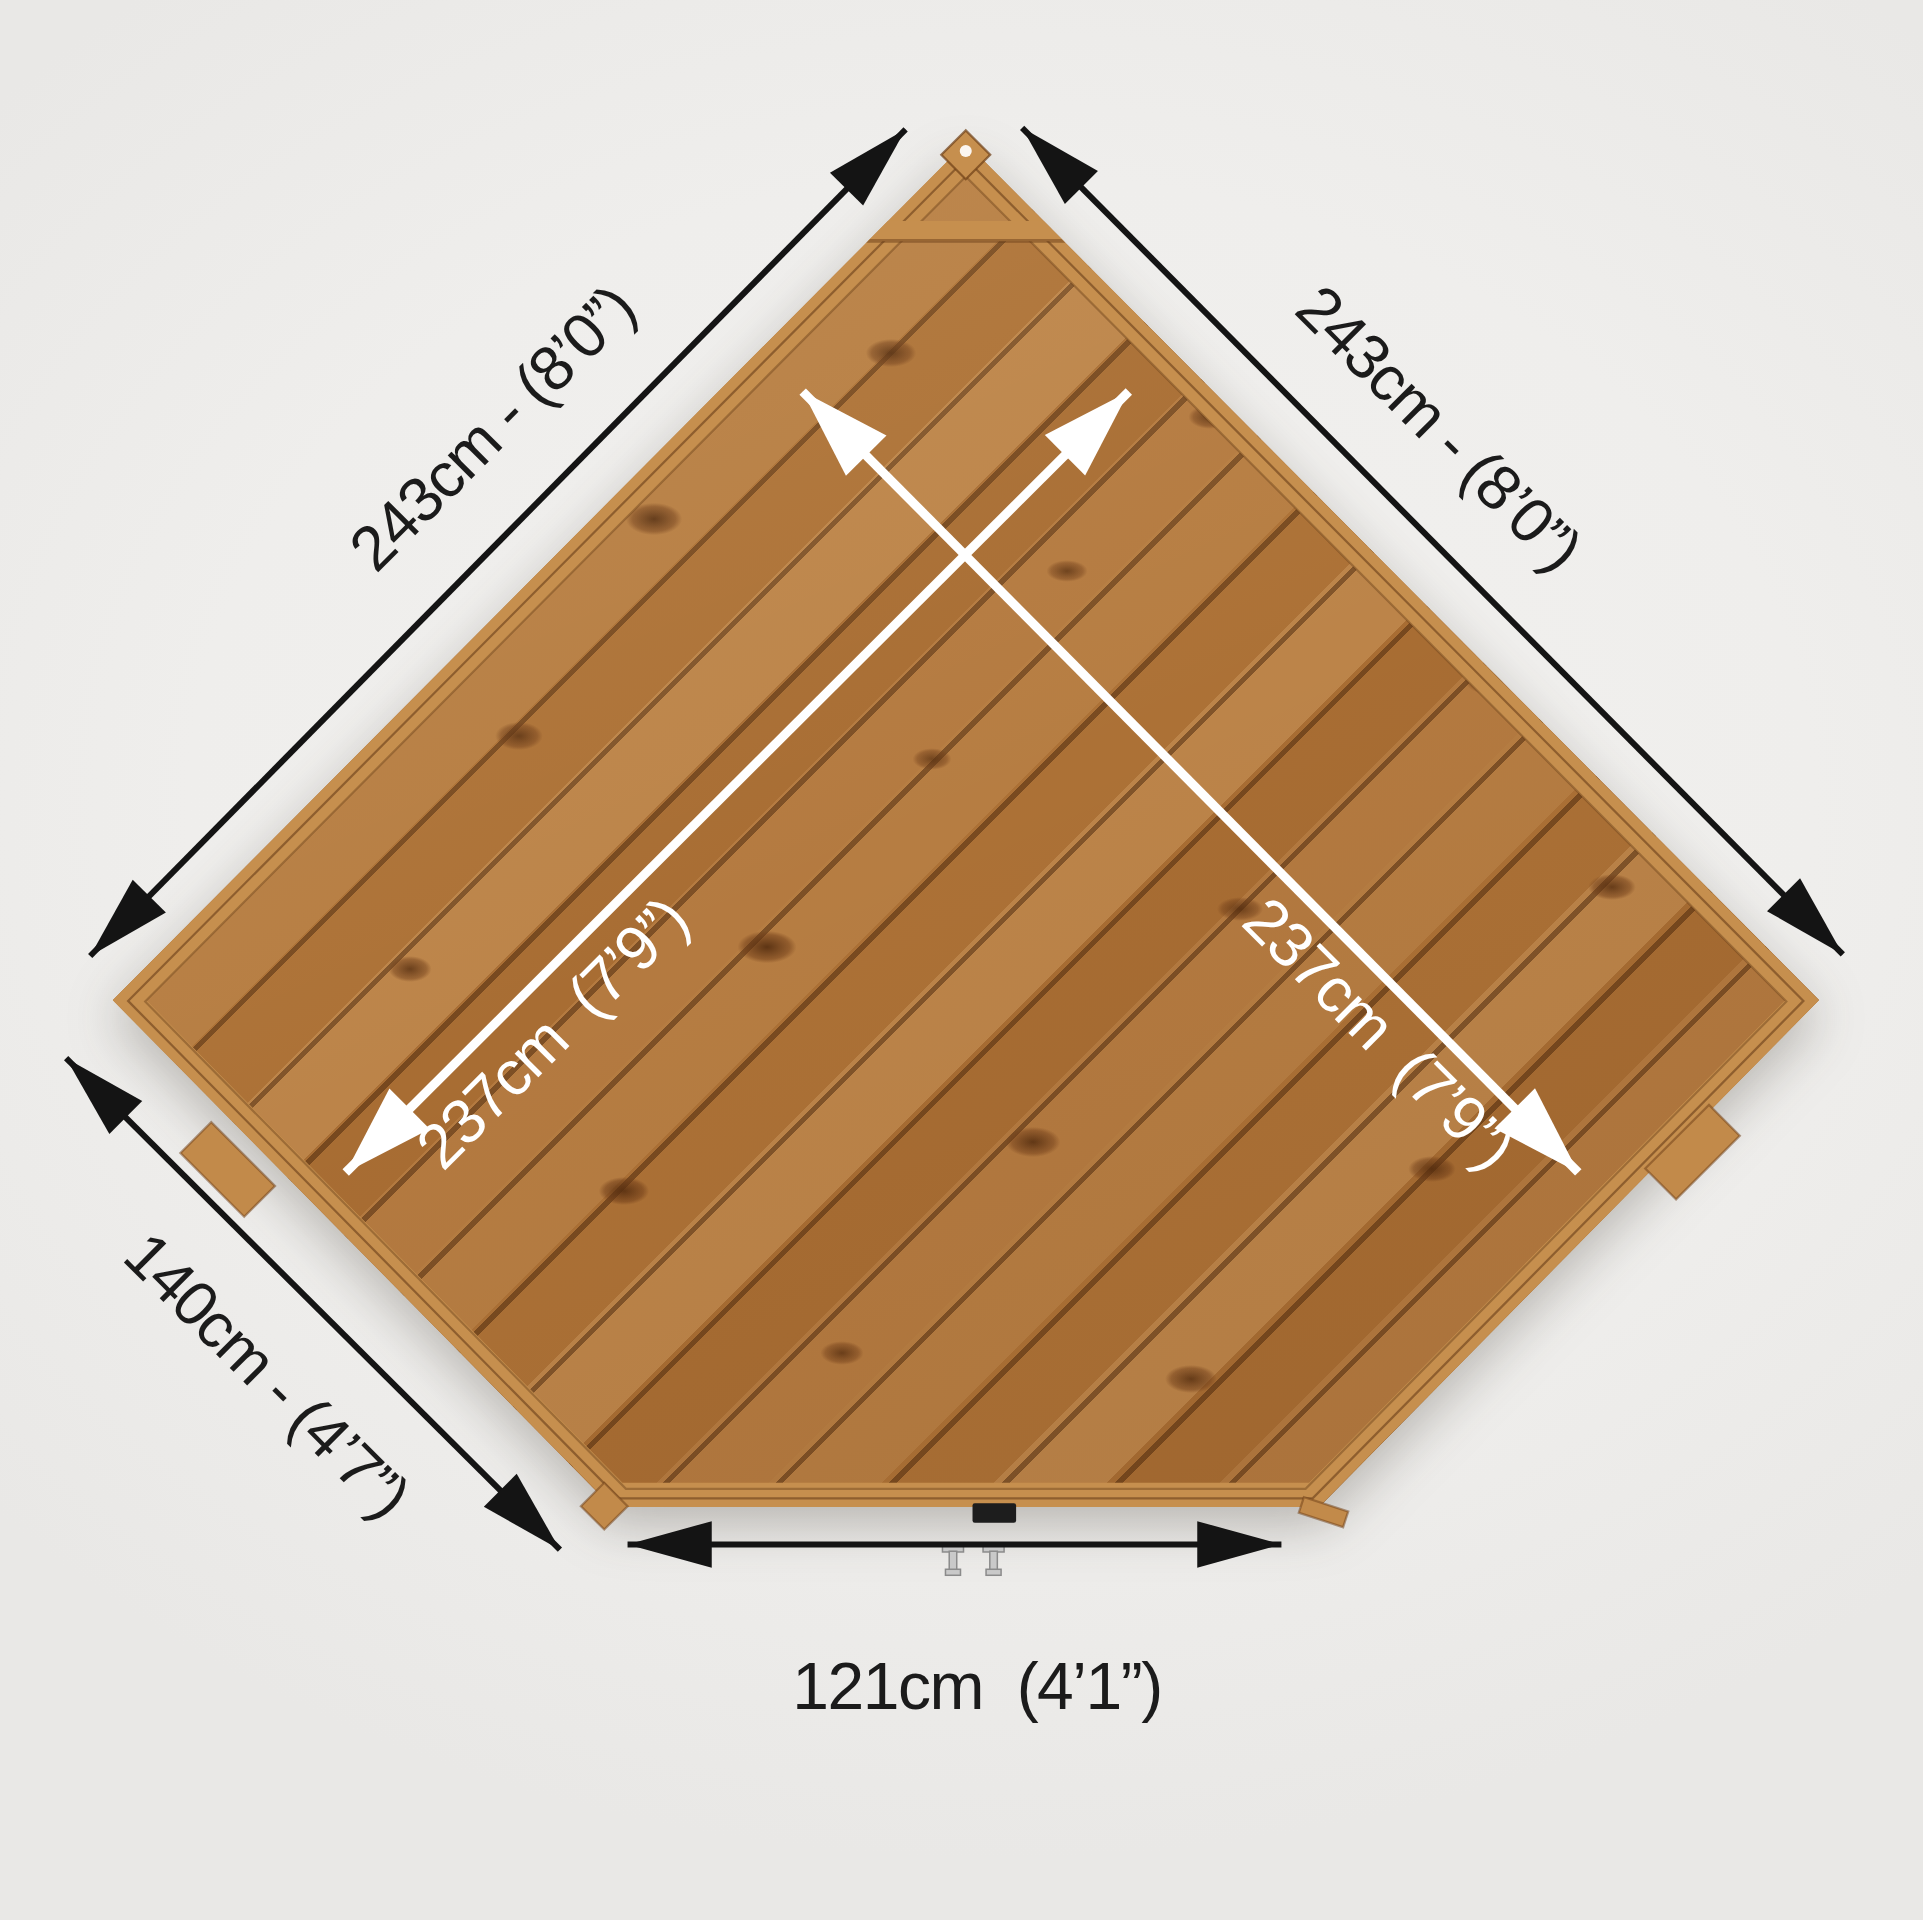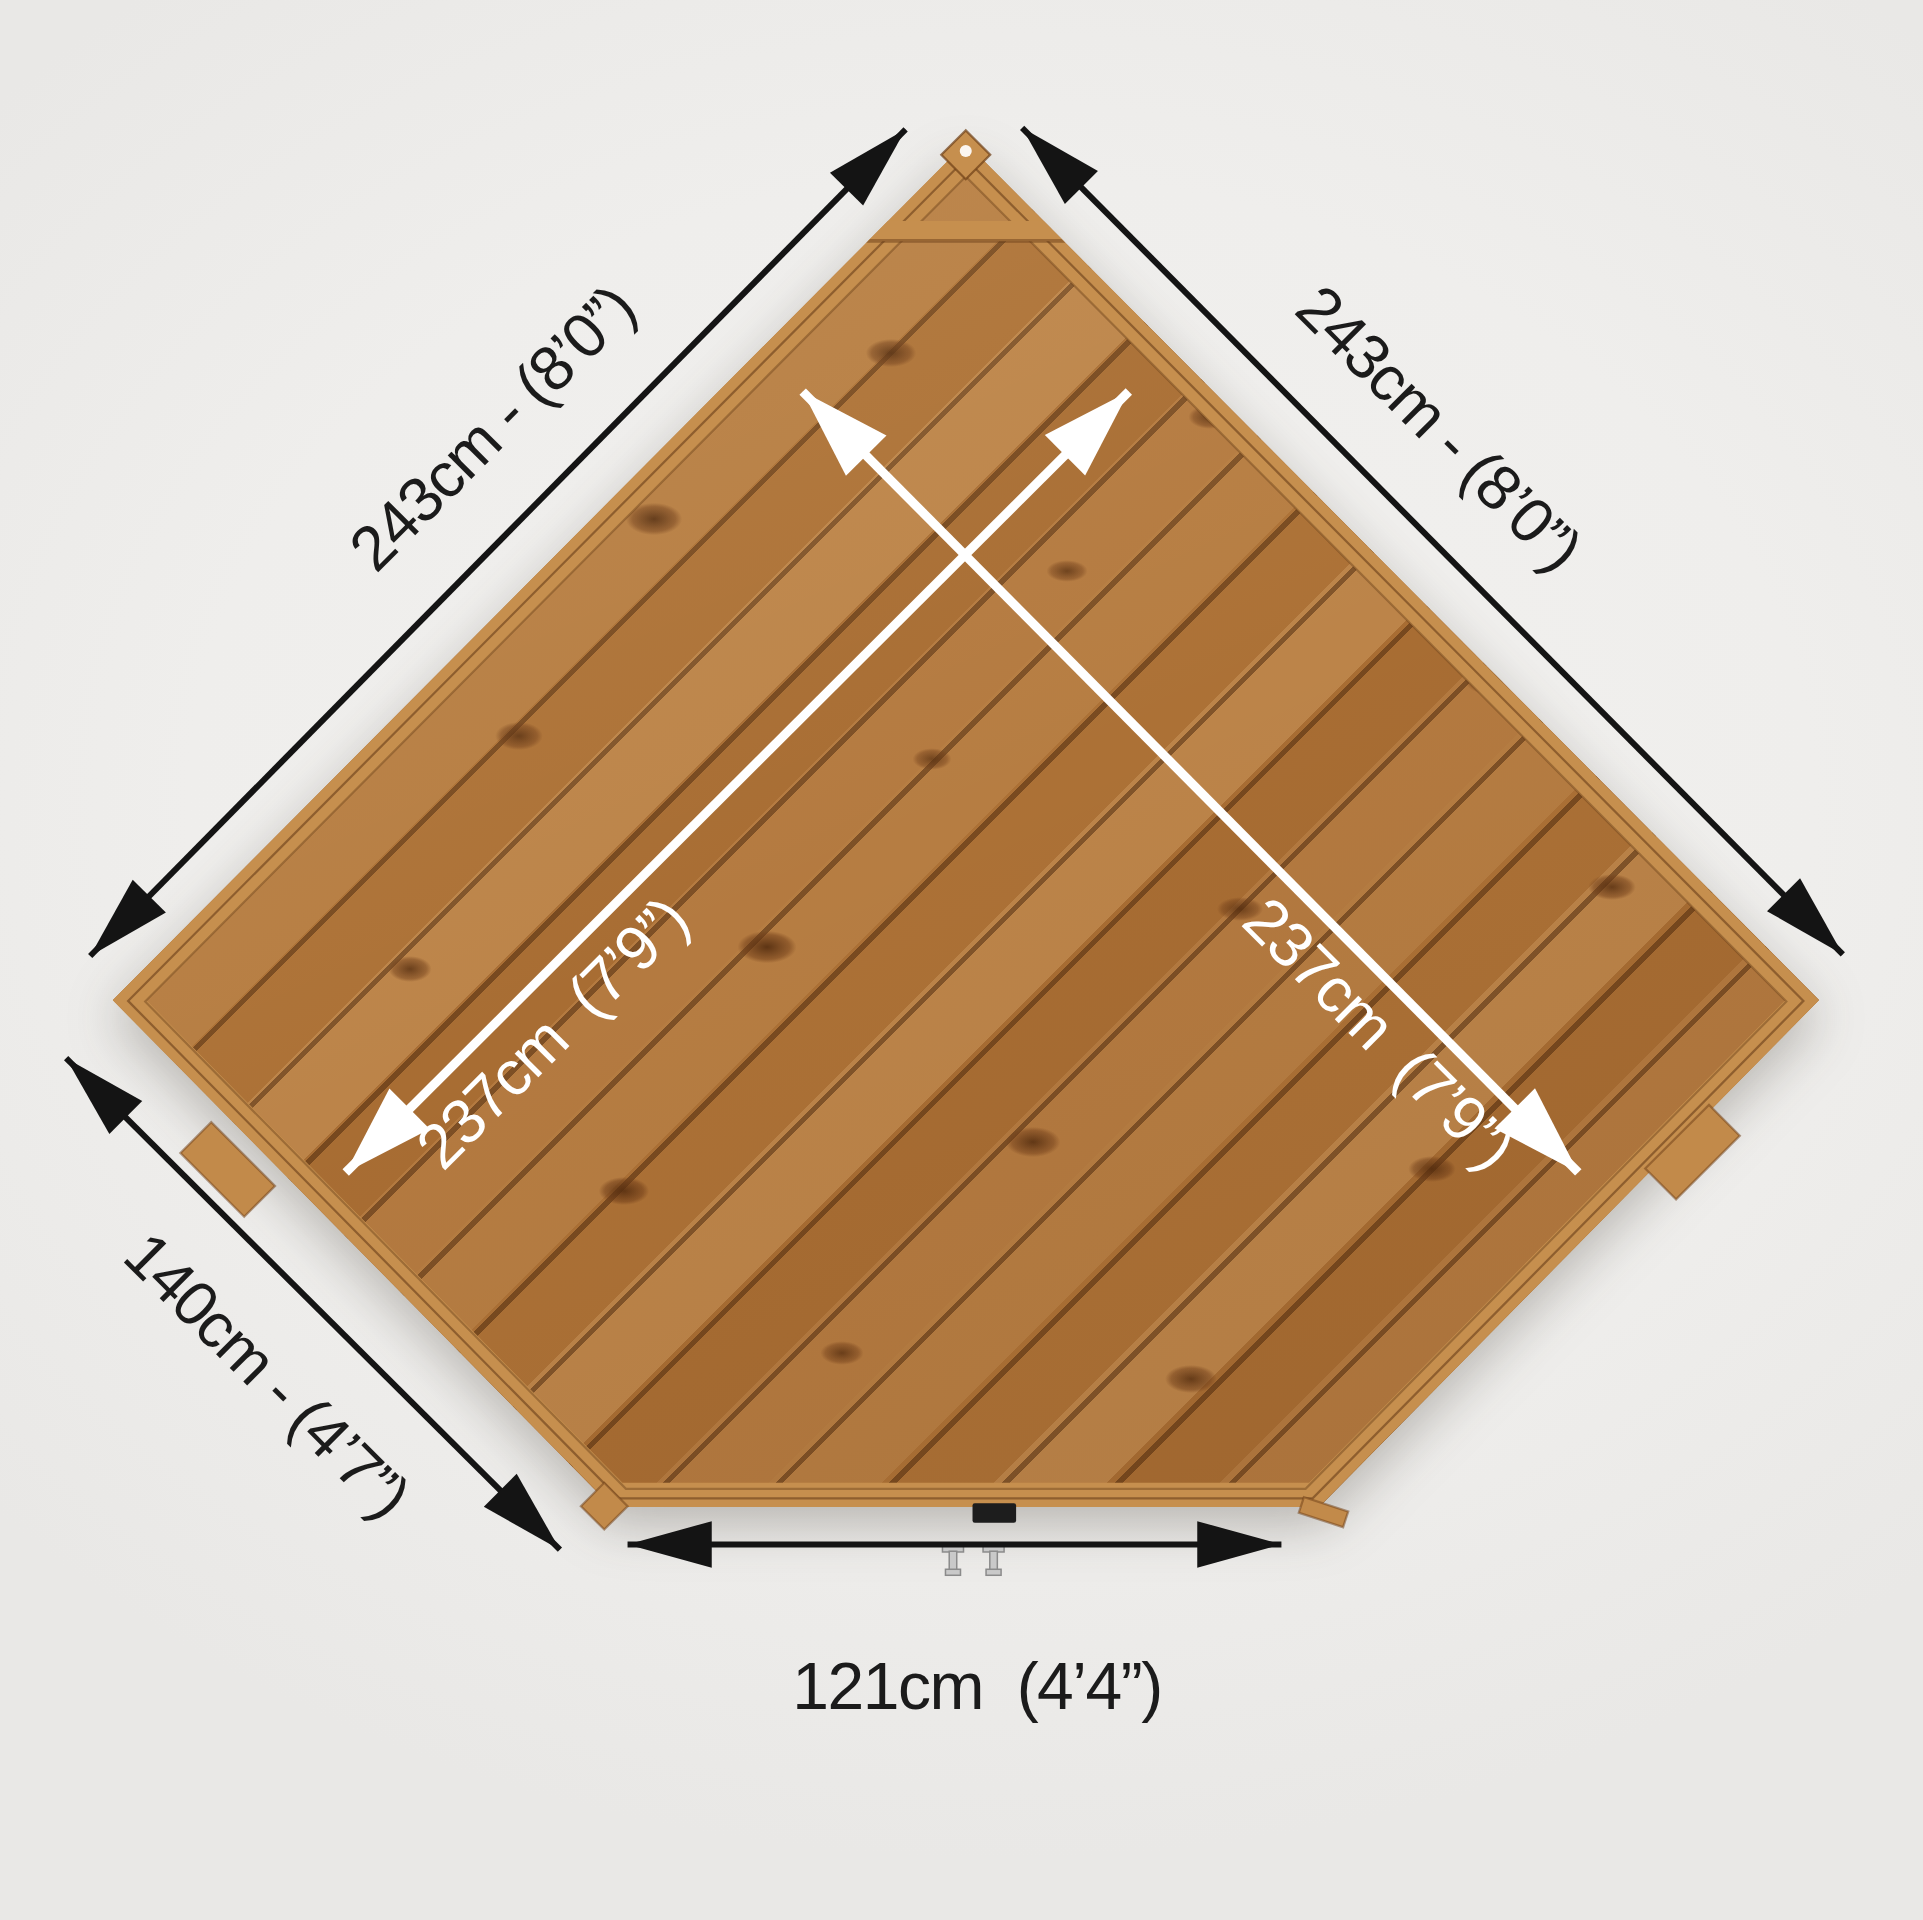--- a/index.html
+++ b/index.html
@@ -122,16 +122,16 @@
   <div class="label r-neg45" style="left:492px; top:428px;">243cm - (8’0”)</div>
 
   <div class="label r-pos45" style="left:1439px; top:428px;">243cm - (8’0”)</div>
 
   <div class="label white r-neg45" style="left:552px; top:1033px;">237cm  (7’9”)</div>
 
   <div class="label white r-pos45" style="left:1379px; top:1033px;">237cm  (7’9”)</div>
 
   <div class="label r-pos45" style="left:267px; top:1375px;">140cm - (4’7”)</div>
 
-  <div class="label r-0" style="left:977px; top:1686px;">121cm  (4’4”)</div>
+  <div class="label r-0" style="left:977px; top:1686px;">121cm  (4’1”)</div>
 
 </div>
 
 
 </body></html>

